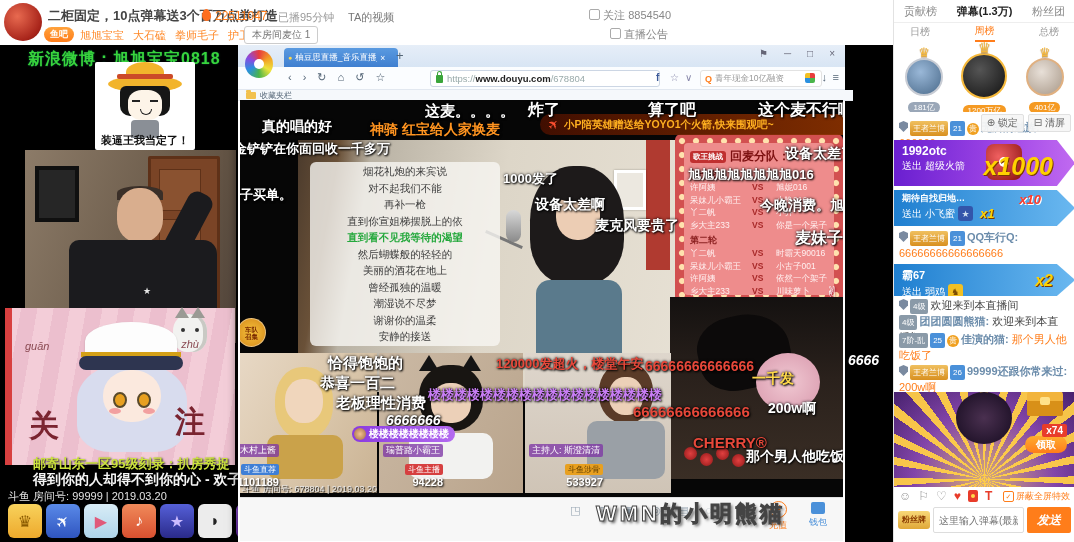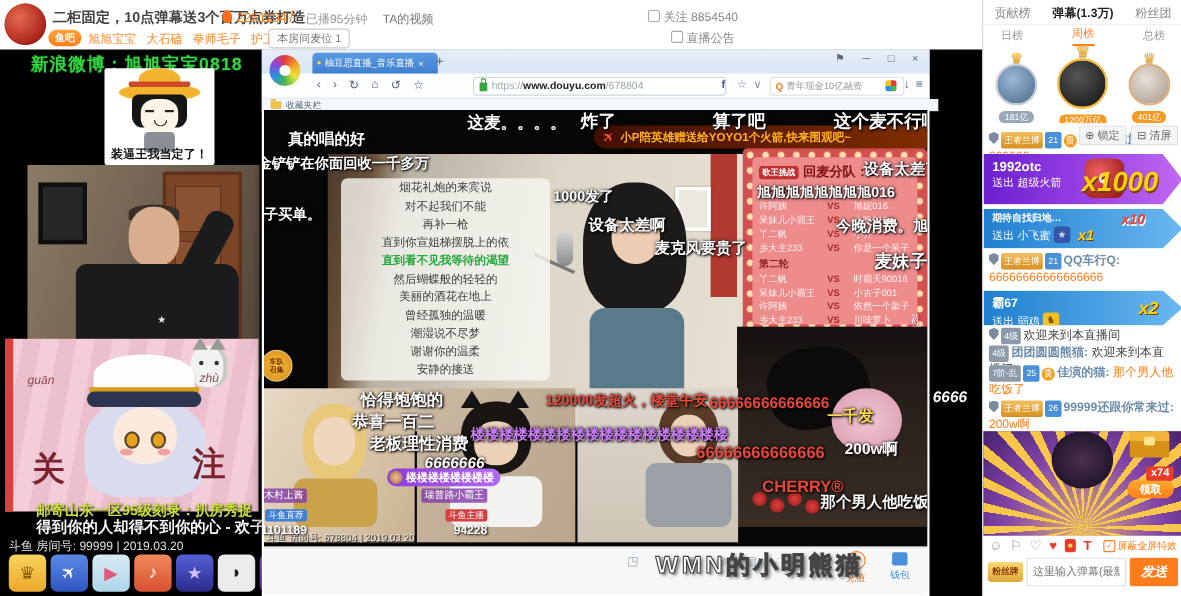--- a/index.html
+++ b/index.html
@@ -508,37 +508,43 @@
         <div class="lbl">
           <div><span class="npill">瑞普路小霸王</span></div>
           <div><span class="bpill bp-red">斗鱼主播</span></div>
           <div class="cid">94228</div>
         </div>
       </div>
       <div class="cam" style="left:285px;width:146px;background:linear-gradient(#ded6cc,#cfc4b6);">
         <div class="c-head" style="left:74px;top:10px;width:54px;height:60px;background:#5a3b28;"></div>
         <div class="c-head" style="left:84px;top:24px;width:34px;height:38px;background:#ecd0b8;"></div>
         <div class="c-head" style="left:62px;top:68px;width:78px;height:58px;background:#9aa0a6;border-radius:10px;"></div>
+        <div class="lbl">
+          <div><span class="npill">主持人: 斯澄清清</span></div>
+          <div><span class="bpill bp-yel">斗鱼涉骨</span></div>
+          <div class="cid">533927</div>
+        </div>
       </div>
 
       <div class="chip">
           <span class="cav"></span>
           <span class="ctx">楼楼楼楼楼楼楼楼</span>
         </div>
 
       <div class="gbanner">
         <span class="rkt">✈</span>
         <span class="txt">小P陪英雄赠送给YOYO1个火箭,快来围观吧~</span>
       </div>
 
       <span class="dm" style="left:185px;top:2px;font-size:15px;">这麦。。。。</span>
       <span class="dm" style="left:288px;top:0;font-size:16px;">炸了</span>
       <span class="dm" style="left:408px;top:0;font-size:16px;">算了吧</span>
       <span class="dm" style="left:518px;top:0;font-size:16px;">这个麦不行啊</span>
       <span class="dm" style="left:22px;top:18px;font-size:14px;">真的唱的好</span>
+      <span class="dm or" style="left:130px;top:21px;font-size:14px;">神骑 红宝给人家换麦</span>
       <span class="dm" style="left:-6px;top:40px;font-size:13px;">金铲铲在你面回收一千多万</span>
       <span class="dm" style="left:0;top:86px;font-size:13px;">子买单。</span>
       <span class="dm" style="left:263px;top:70px;font-size:13px;">1000发了</span>
       <span class="dm" style="left:295px;top:96px;font-size:14px;">设备太差啊</span>
       <span class="dm" style="left:355px;top:117px;font-size:14px;">麦克风要贵了</span>
       <span class="dm" style="left:545px;top:45px;font-size:14px;">设备太差了</span>
       <span class="dm" style="left:448px;top:66px;font-size:13px;">旭旭旭旭旭旭旭旭016</span>
       <span class="dm" style="left:520px;top:97px;font-size:14px;">今晚消费。旭</span>
       <span class="dm" style="left:555px;top:128px;font-size:16px;">麦妹子</span>
       <span class="dm" style="left:88px;top:254px;font-size:15px;">恰得饱饱的</span>

